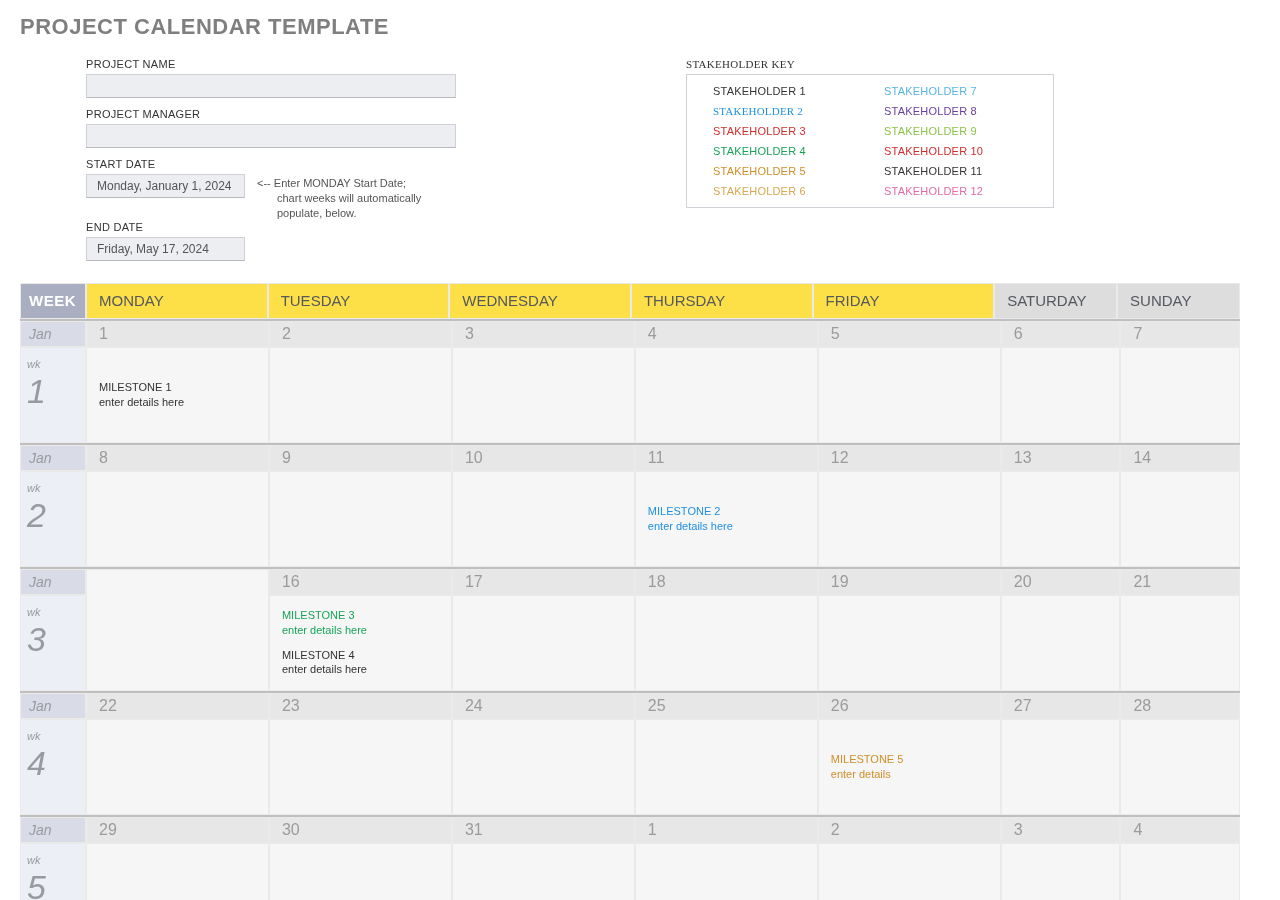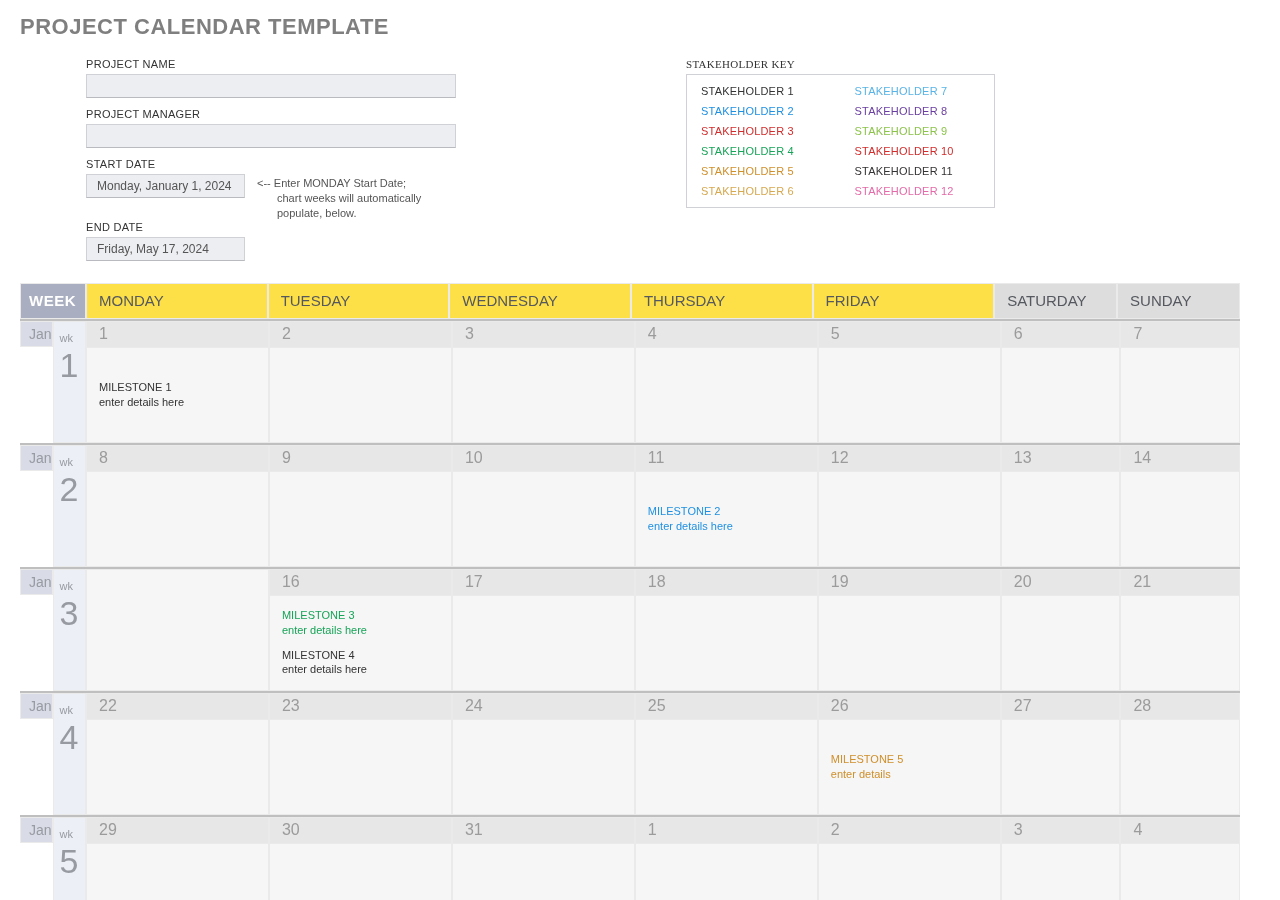--- a/index.html
+++ b/index.html
@@ -7,33 +7,33 @@
   .page { width: 1260px; padding: 10px 20px; }
   h1 { font-size: 22px; letter-spacing: .5px; color: #7f7f7f; font-weight: 700; margin: 4px 0 18px; }
   .top { display:flex; gap:40px; padding-left: 66px; }
   .left-meta { width: 460px; }
   .field-label { font-size: 11px; letter-spacing: .3px; color:#333; margin: 0 0 4px; }
   .input { width: 370px; height: 24px; background: #edeef2; border:1px solid #d0d1d6; border-bottom-color:#b8bac0; padding: 3px 10px; font-family: inherit; font-size:12px; margin-bottom:10px; color:#555;}
   .date-input { width: 159px; }
   .hint { font-size: 11px; color:#555; line-height:1.35; padding-top:2px;}
   .meta-row { display:flex; align-items:flex-start; gap:12px; }
   .key-label{ font-size:11px; letter-spacing:.3px; margin:0 0 4px;font-family:Liberation Serif, serif; }
-  .key-box { width: 309px; border:1px solid #d0d1d6; padding: 6px 0; display:flex; }
+  .key-box { width: 368px; border:1px solid #d0d1d6; padding: 6px 12px; display:flex; }
   .key-col { flex:1; display:flex; flex-direction:column; }
   .key-item { font-size: 11px; padding:4px 14px; letter-spacing:.2px;}
   .right-meta{ width: 460px; padding-left: 100px; }
 
   .cal-wrap { margin-top: 12px; }
   .cal-header { display:flex; height:36px; }
   .cal-header .wk { width:66px; background:#a9aec1; color:#fff; font-size:15px; letter-spacing:.5px; font-weight:600; display:flex; align-items:center; padding-left:8px; border:1px solid #eaeaea;}
   .cal-header .day { flex:1 1 0; min-width:0; background:#fde047; color:#55585f; font-size:15px; display:flex; align-items:center; padding-left:12px; border:1px solid #eaeaea;}
   .cal-header .day.weekend { background:#dddddd; flex:0.65 1 0;}
 
   .cal-row { display:flex; min-height:124px; border-top:2px solid #bfbfbf;}
-  .wk-side { width:66px;  display:flex; }
+  .wk-side { width:66px;  display:flex; flex-direction:column;font-style:italic;}
   .wk-month { height:26px; background:#d9dce6; color:#989aa2; font-size:14px; display:flex; align-items:center; padding-left:8px; border:1px solid #eaeaea;}
   .wk-body  { flex:1; background:#edeff6; color:#989aa2; padding:10px 6px; border:1px solid #eaeaea;}
   .wk-body .wk-lbl{ font-size:11px; }
   .wk-body .wk-num{ font-size:34px; font-weight:300; line-height:1; margin-top:4px;}
 
   .day-col { flex:1 1 0; min-width:0; display:flex; flex-direction:column; border:1px solid #eaeaea;}
   .day-col.weekend{ flex:0.65 1 0;}
   .day-num { height:26px; background:#e7e7e7; color:#9b9b9b; font-size:16px; display:flex; align-items:center; padding-left:12px; border-bottom:1px solid #eaeaea;}
   .day-body{ flex:1; background:#f6f6f6; padding:6px 12px 6px 12px; display:flex; flex-direction:column; justify-content:center; gap:10px;}
   .ms { font-size:11px; line-height:1.35; }
@@ -65,21 +65,21 @@
 
       <div class="field-label">END DATE</div>
       <input class="input date-input" value="Friday, May 17, 2024" style="">
     </div>
 
     <div class="right-meta">
       <div class="key-label">STAKEHOLDER KEY</div>
       <div class="key-box">
         <div class="key-col" id="key-col-1">
             <div class="key-item" style="color: rgb(51, 51, 51);">STAKEHOLDER 1</div>
-            <div class="key-item" style="color: rgb(30, 144, 226);">STAKEHOLDER 2</div>
+            <div class="key-item" style="color: rgb(30, 144, 226); font-family: Liberation Serif, serif;">STAKEHOLDER 2</div>
             <div class="key-item" style="color: rgb(209, 44, 44);">STAKEHOLDER 3</div>
             <div class="key-item" style="color: rgb(23, 163, 88);">STAKEHOLDER 4</div>
             <div class="key-item" style="color: rgb(207, 143, 42);">STAKEHOLDER 5</div>
             <div class="key-item" style="color: rgb(214, 168, 79);">STAKEHOLDER 6</div>
           </div>
         <div class="key-col" id="key-col-2">
             <div class="key-item" style="color: rgb(88, 179, 230);">STAKEHOLDER 7</div>
             <div class="key-item" style="color: rgb(106, 62, 161);">STAKEHOLDER 8</div>
             <div class="key-item" style="color: rgb(139, 195, 74);">STAKEHOLDER 9</div>
             <div class="key-item" style="color: rgb(209, 44, 44);">STAKEHOLDER 10</div>

